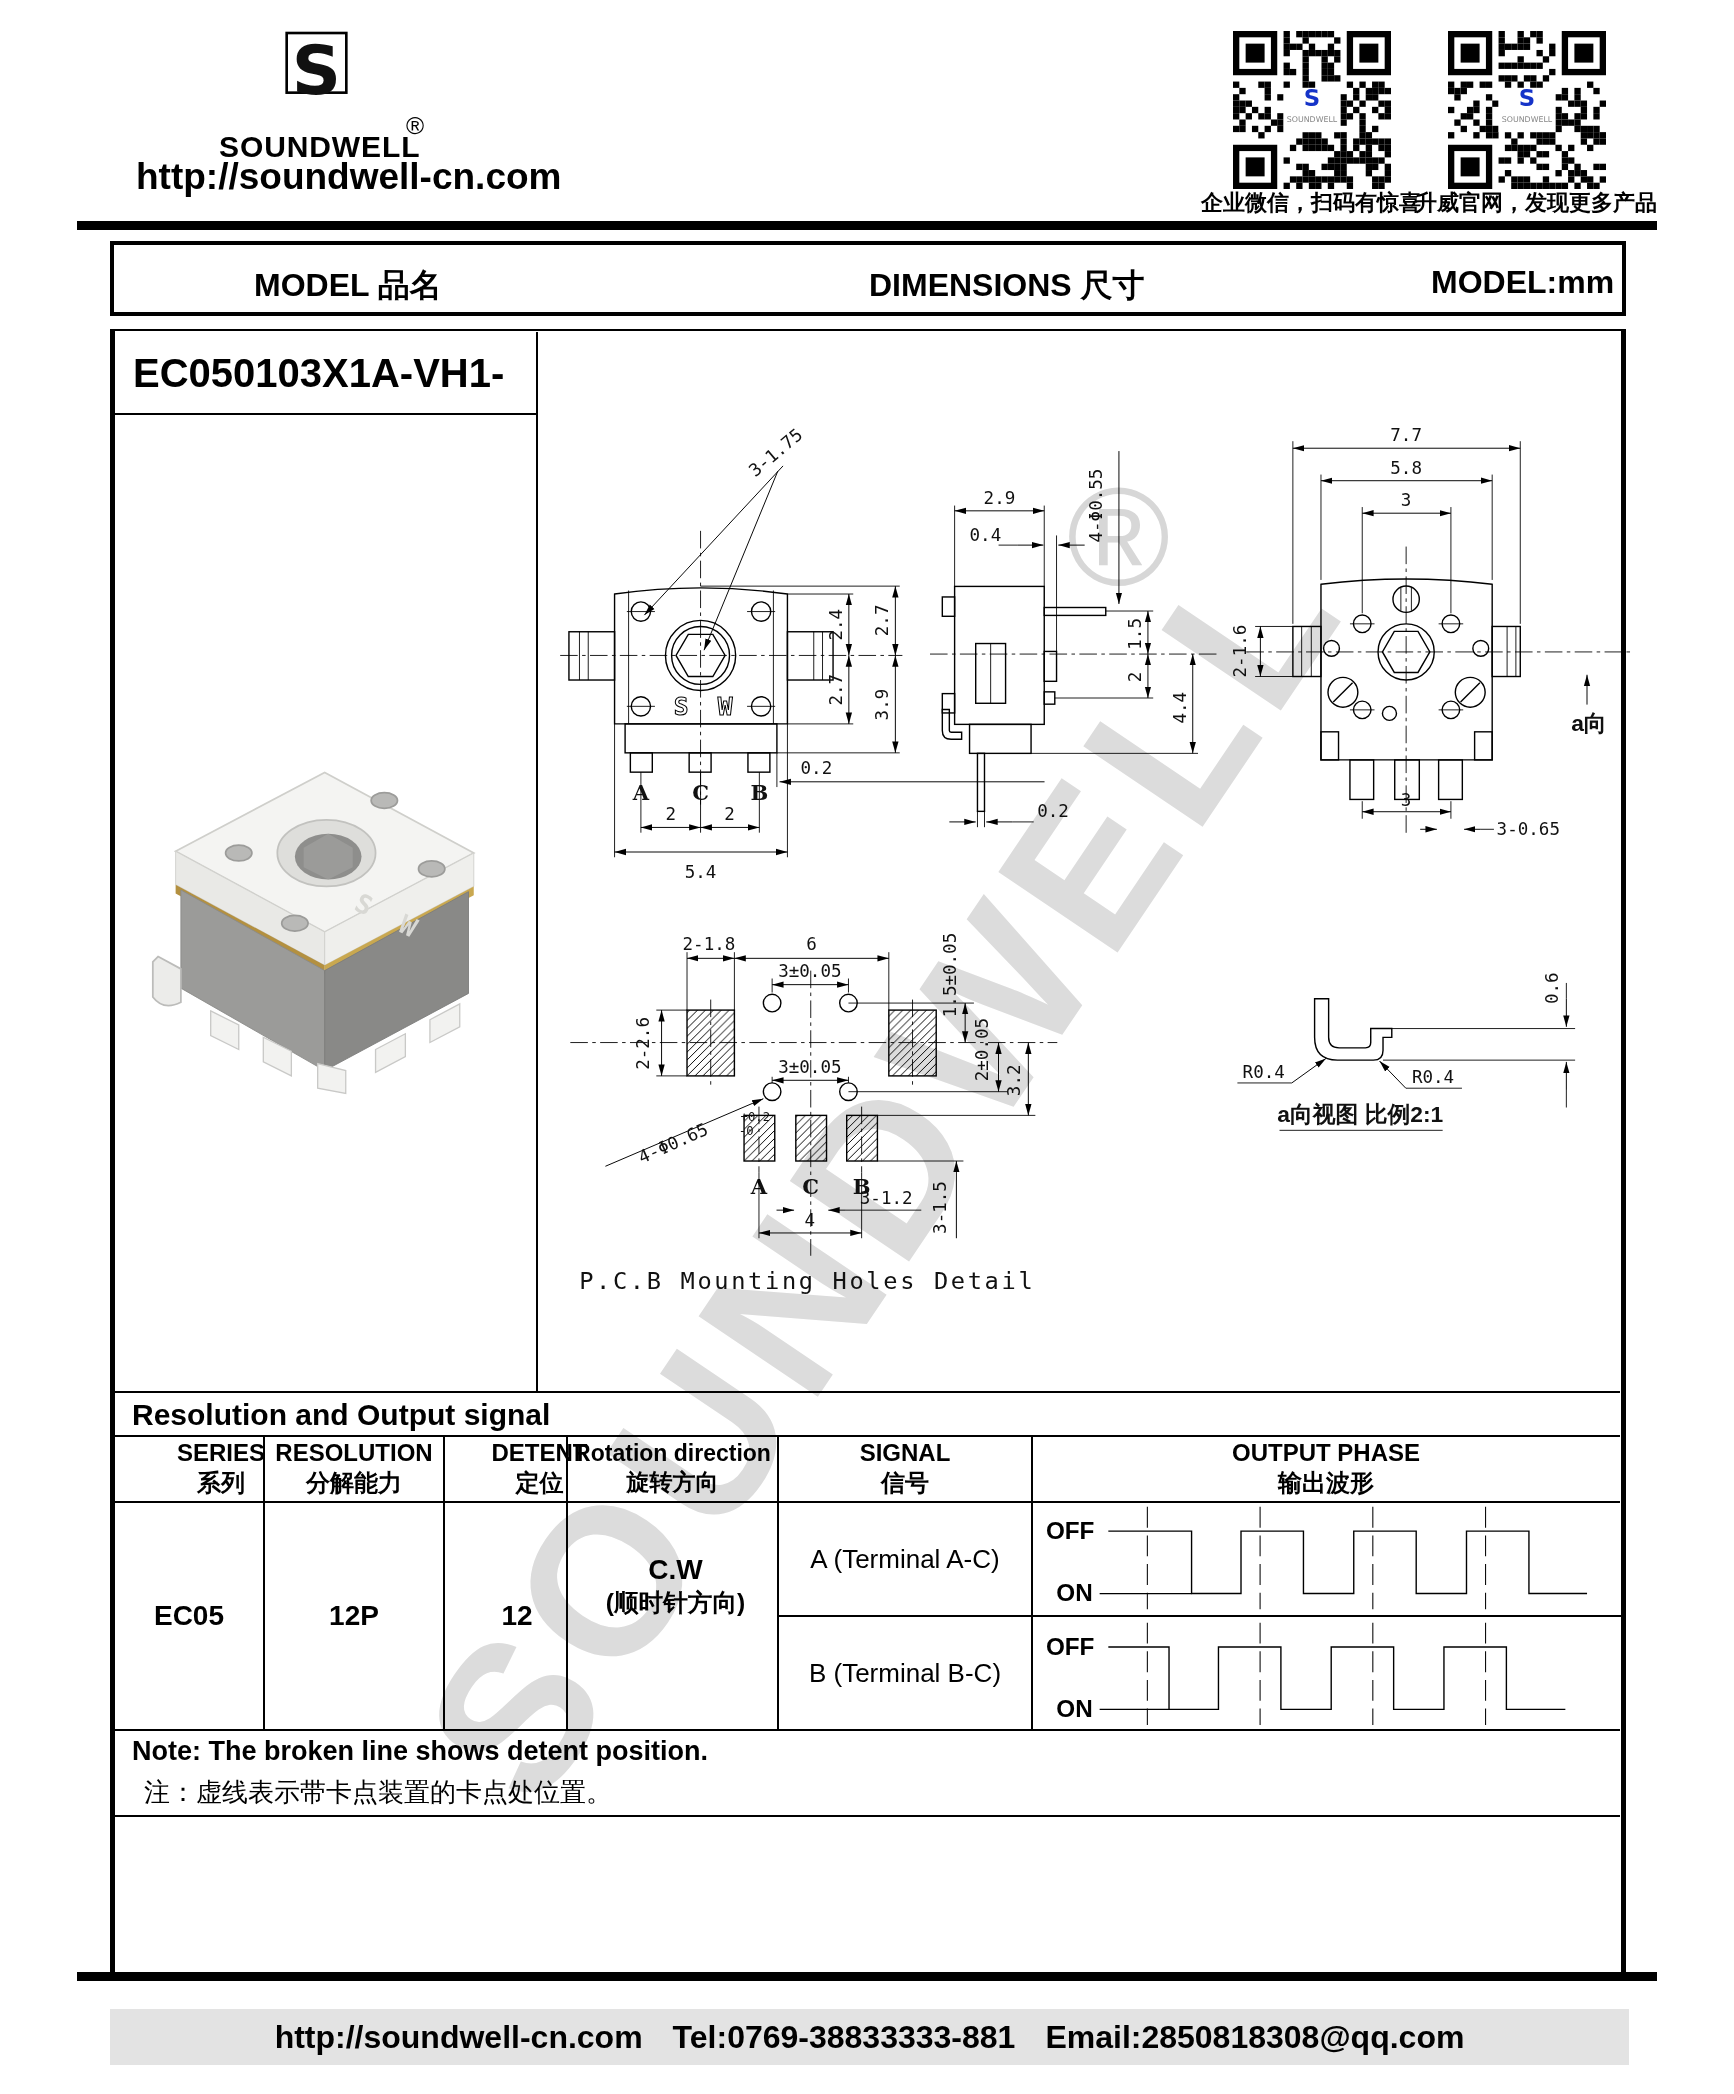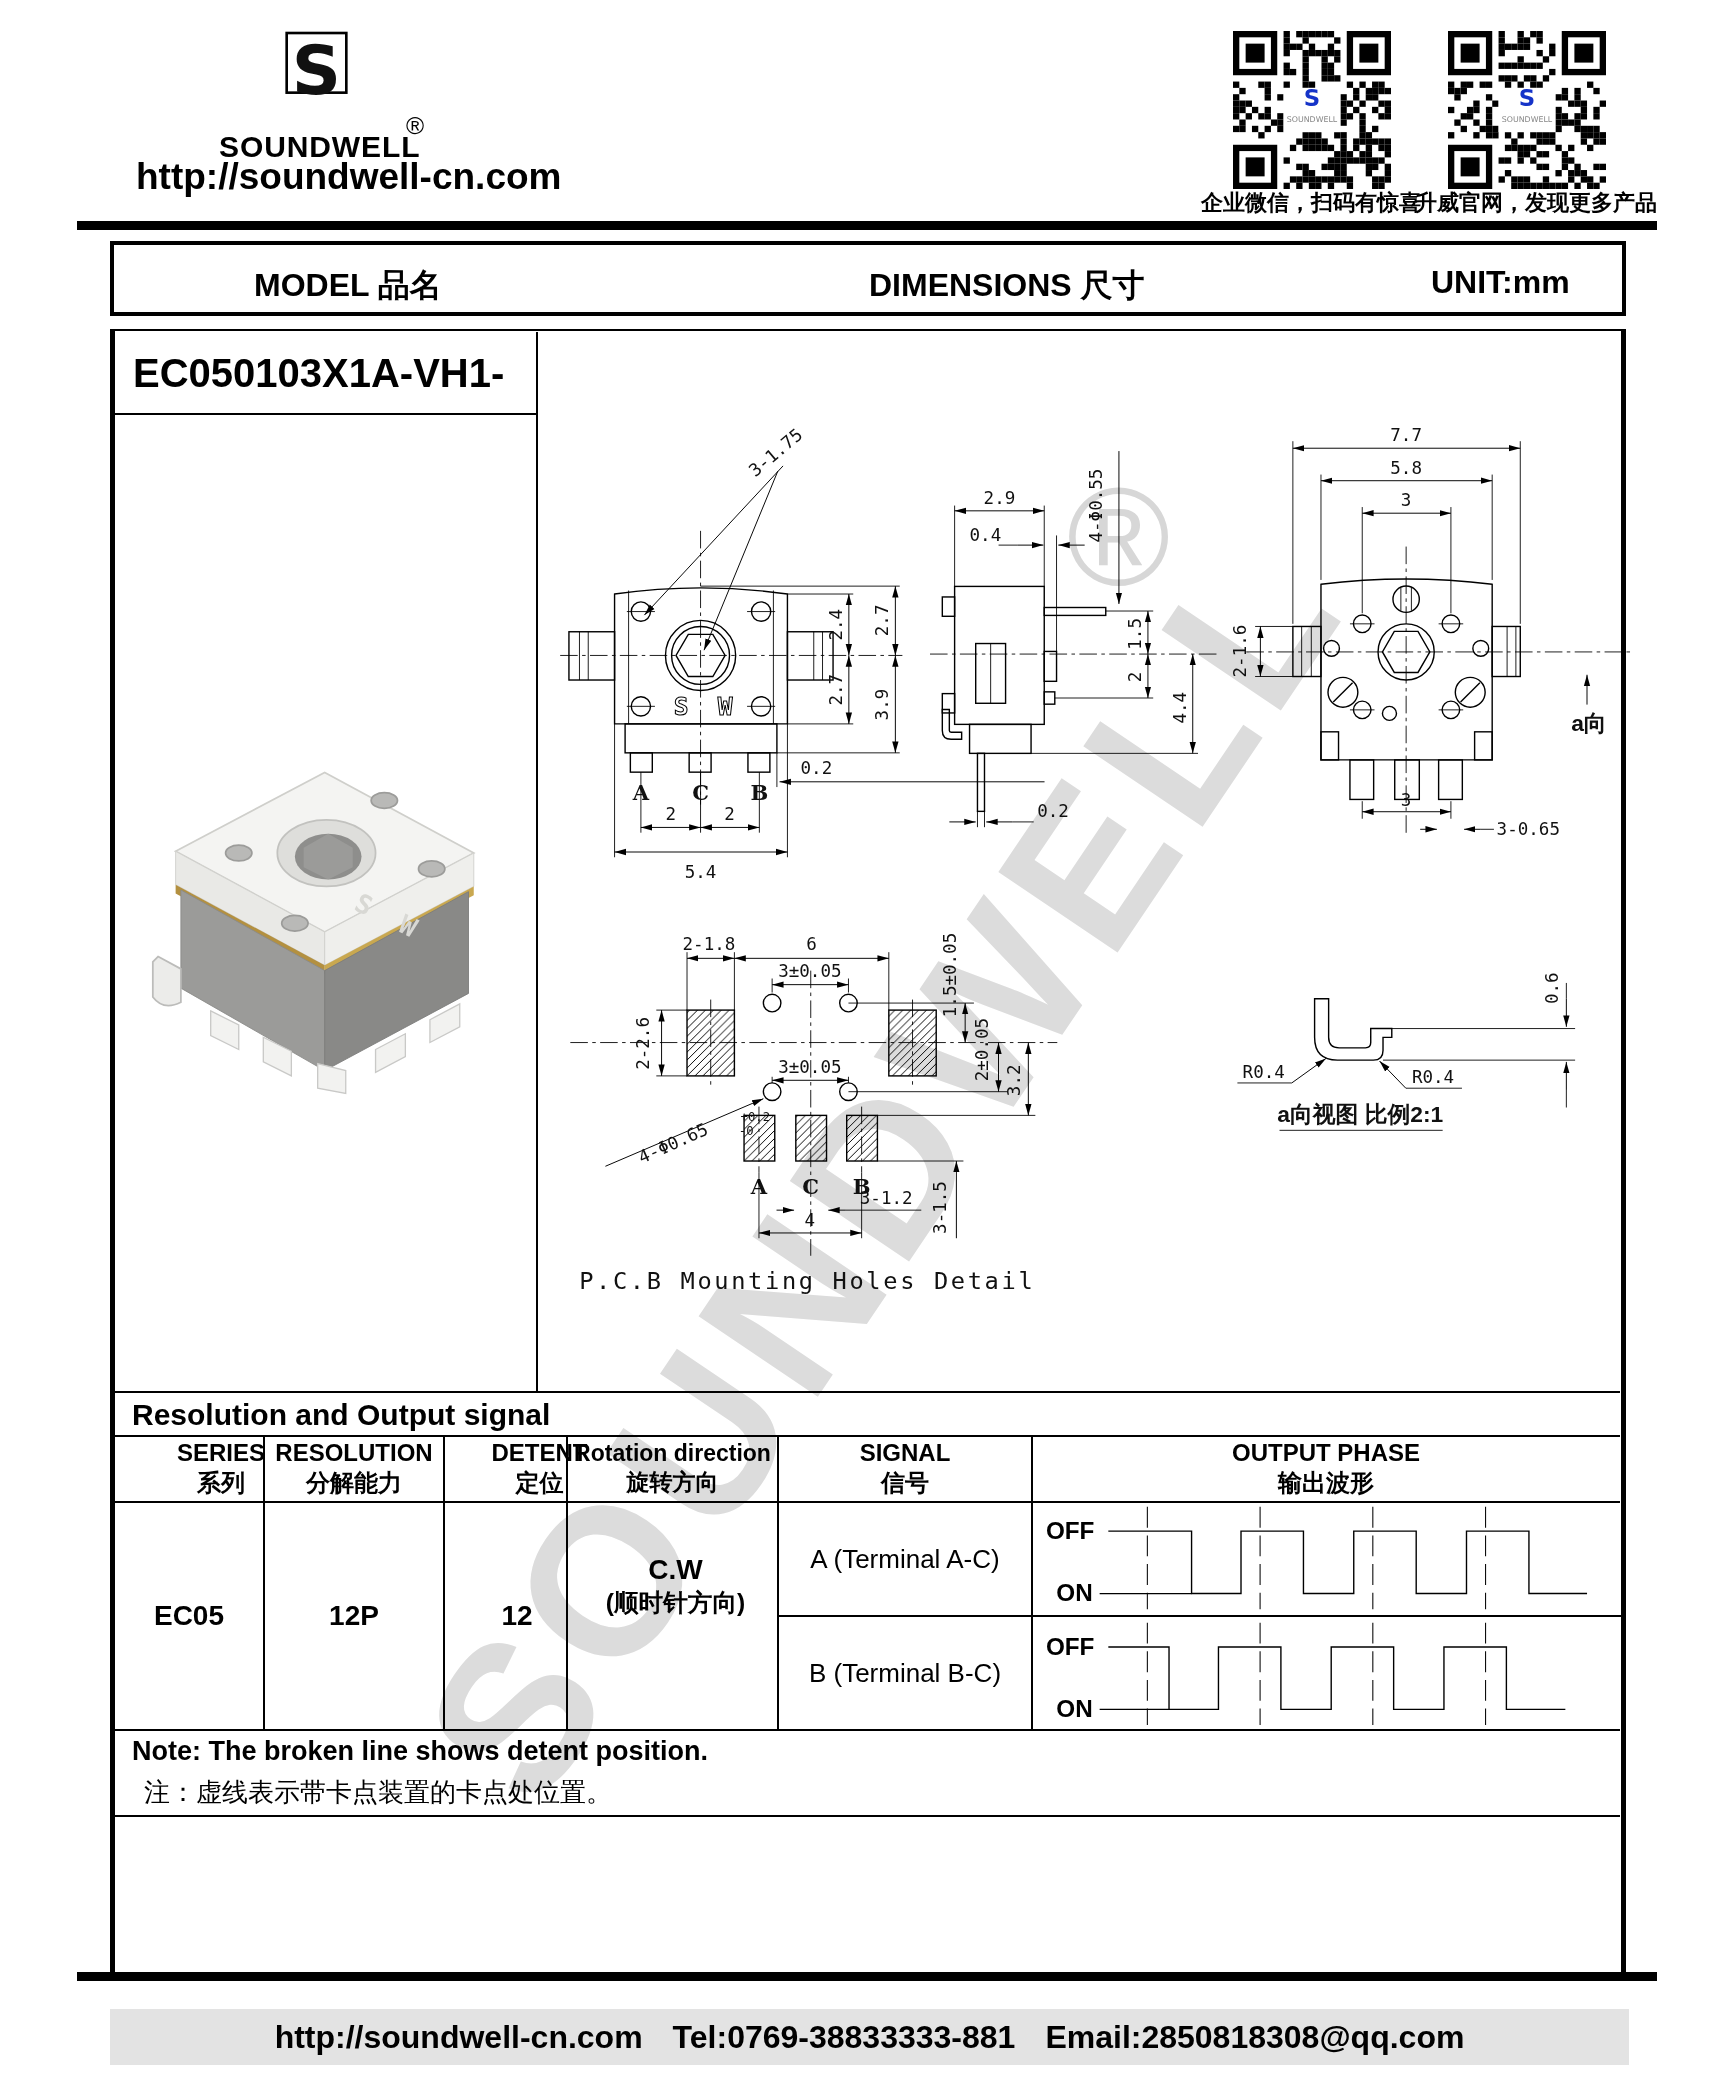--- a/index.html
+++ b/index.html
@@ -428,21 +428,21 @@
     </svg>
   <div class="qr-caption" style="left:1201px;top:188px;">企业微信，扫码有惊喜</div>
   <div class="qr-caption" style="left:1415px;top:188px;">升威官网，发现更多产品</div>
 </div>
 
 <div class="rule" style="left:77px;top:221px;width:1580px;height:8.8px;"></div>
 
 <div class="box" style="left:110px;top:241px;width:1516px;height:75px;">
   <div class="abs bold" style="left:140px;top:19.3px;font-size:32px;">MODEL 品名</div>
   <div class="abs bold" style="left:755px;top:19.3px;font-size:32px;">DIMENSIONS 尺寸</div>
-  <div class="abs bold" style="left:1317px;top:19.3px;font-size:32px;">UNIT:mm</div>
+  <div class="abs bold" style="left:1317px;top:19.3px;font-size:32px;">MODEL:mm</div>
 </div>
 
 <div class="abs" style="left:110px;top:329px;width:1516px;height:1649px;border:2.6px solid #000;
             border-left-width:5.3px;border-right-width:5.3px;border-bottom-width:6.1px;box-sizing:border-box;"></div>
 
 <div class="wm">SOUNDWELL</div>
 <div class="wm-reg">®</div>
 
 <div class="cellline" style="left:536px;top:332px;width:1.8px;height:1060px;"></div>
 <div class="cellline" style="left:115px;top:413px;width:421px;height:1.8px;"></div>

